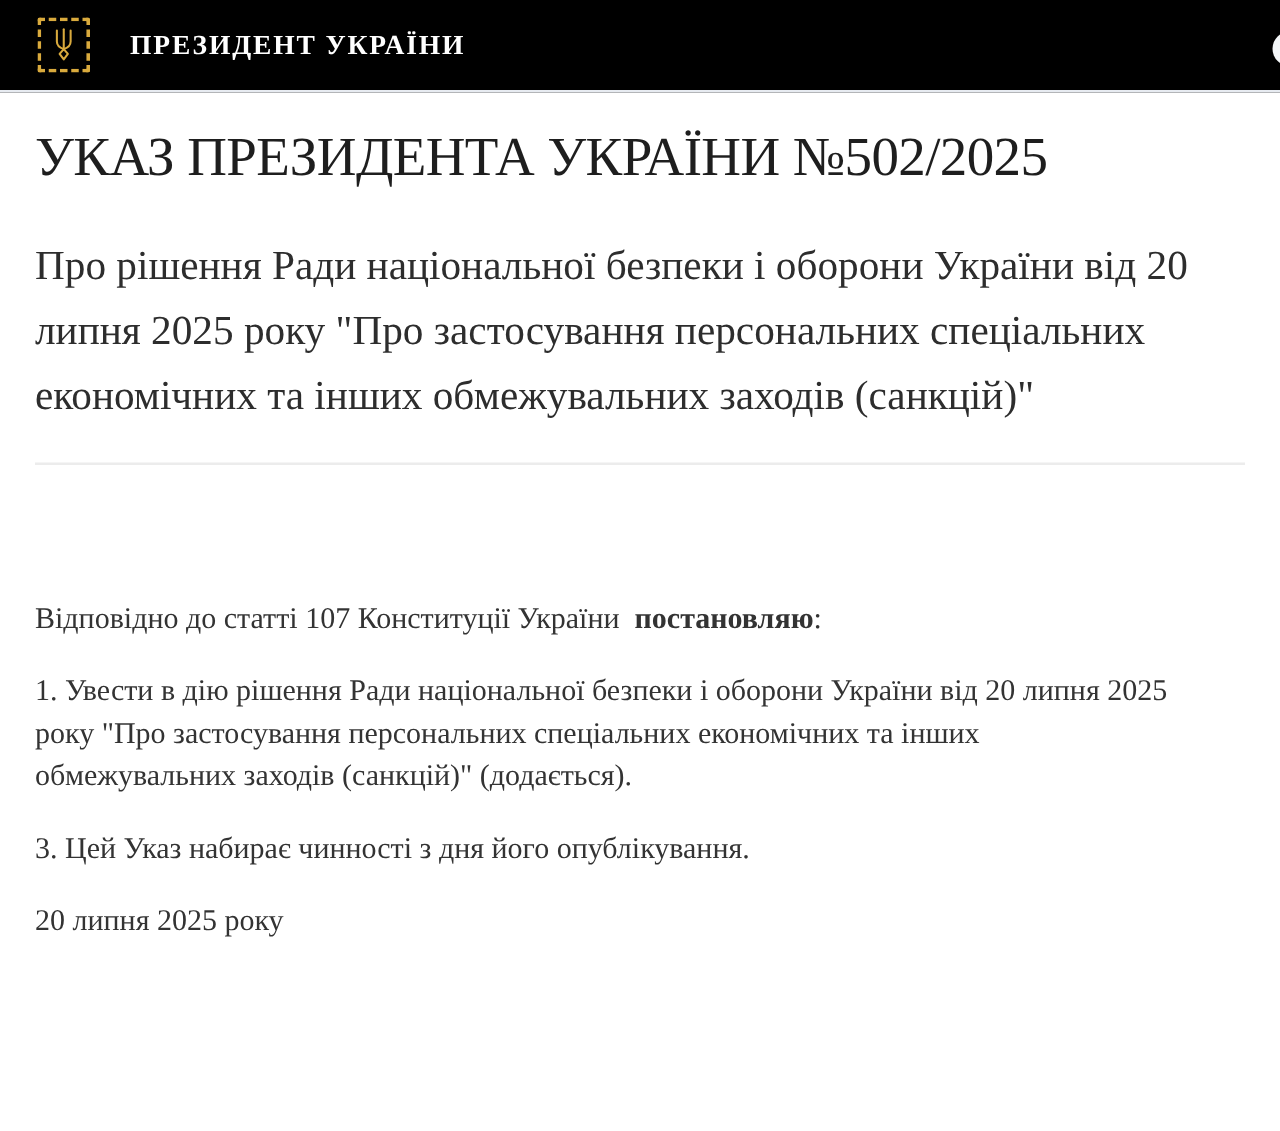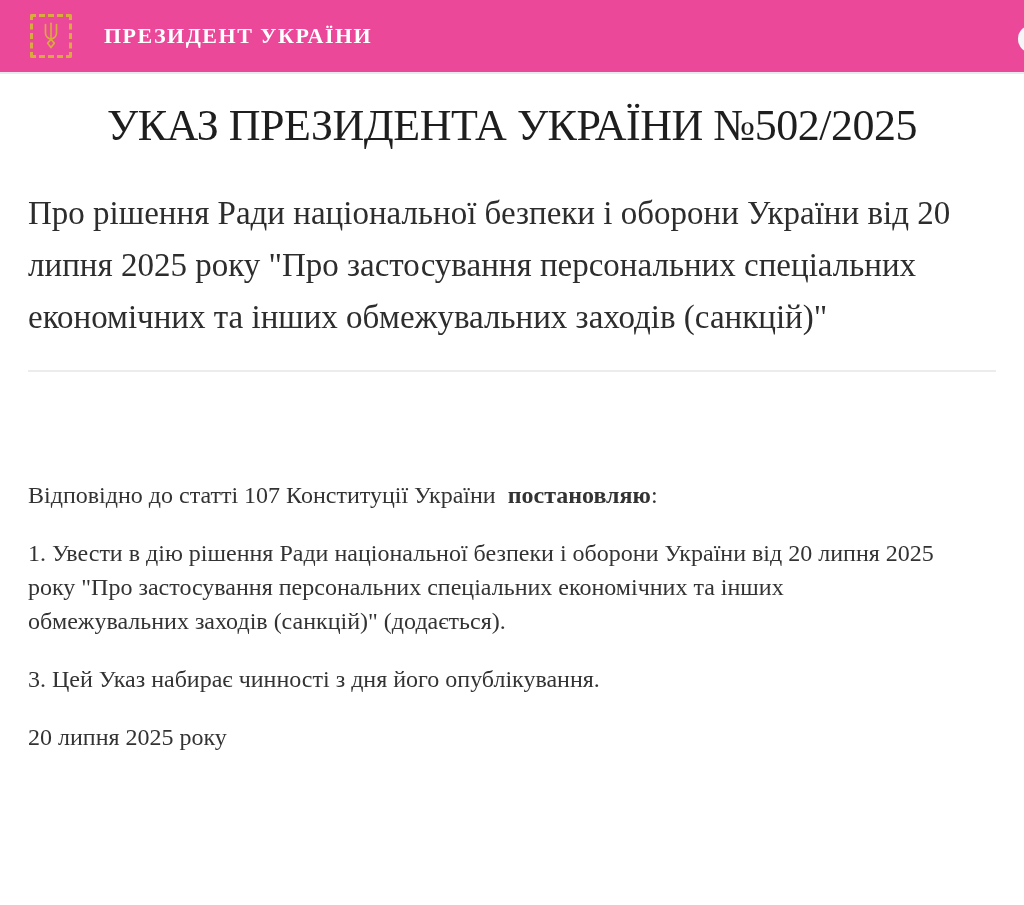--- a/index.html
+++ b/index.html
@@ -9,21 +9,21 @@
     height: 905px;
     overflow-x: hidden;
     background: #ffffff;
     font-family: "Liberation Serif", "DejaVu Serif", serif;
   }
 
   
   .site-header {
     position: relative;
     height: 74px;
-    background: #ec4899;
+    background: #000000;
     display: flex;
     align-items: center;
     padding-left: 30px;
     box-sizing: border-box;
     border-bottom: 2px solid #e7ebf1;
   }
   .emblem-box {
     width: 42px;
     height: 44px;
     border: 3px dashed #d9aa3d;
@@ -61,21 +61,20 @@
     box-sizing: border-box;
   }
   .doc-title {
     margin: 26px 0 0 0;
     font-size: 44px;
     font-weight: 400;
     letter-spacing: -0.5px;
     color: #1e1e1e;
     white-space: nowrap;
     line-height: 1.2;
-    text-align: center;
   }
   .doc-subtitle {
     margin-top: 34px;
     font-size: 33px;
     font-weight: 400;
     line-height: 52px;
     color: #2d2d2d;
     white-space: pre-line;
   }
   .divider {

